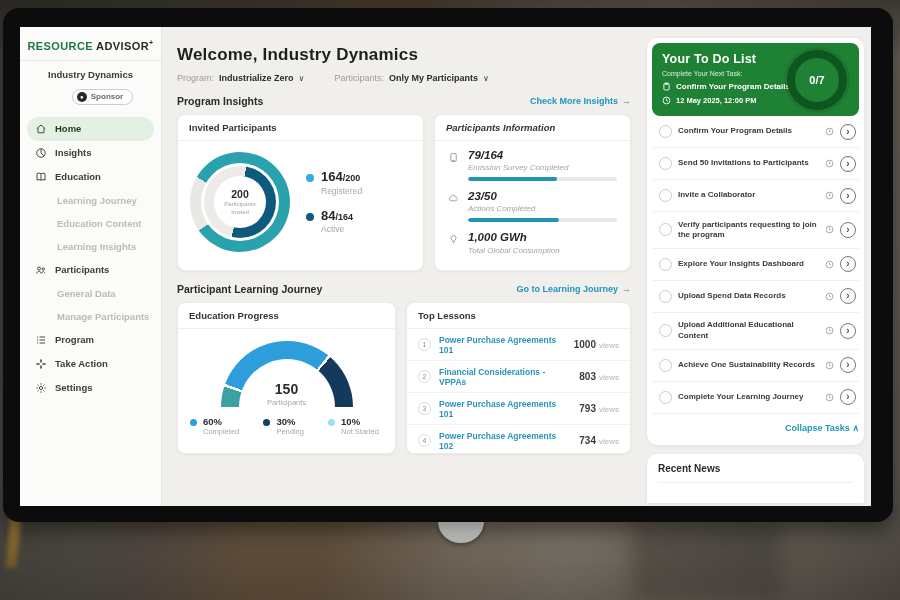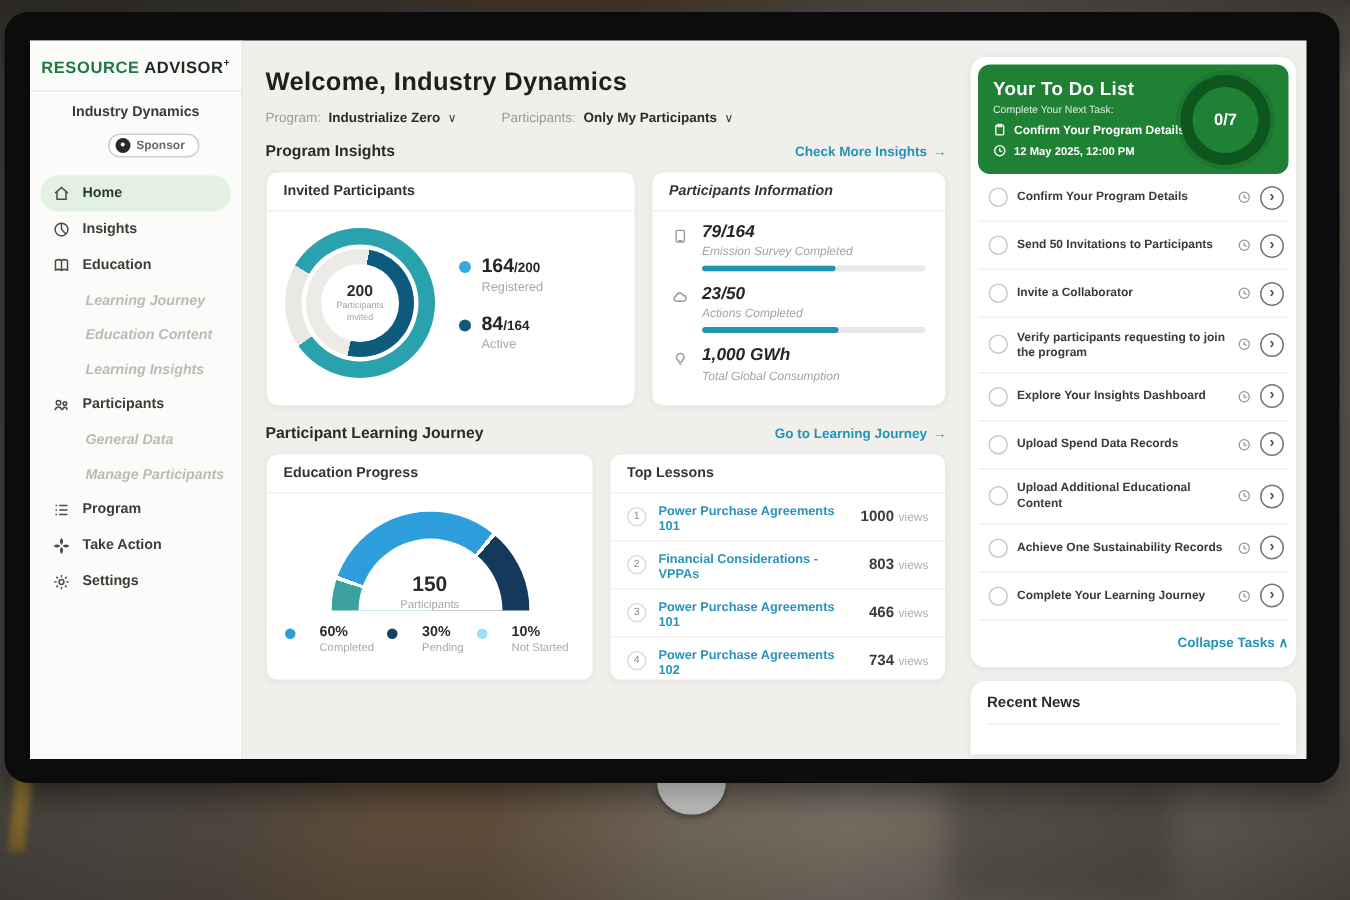--- a/index.html
+++ b/index.html
@@ -24,21 +24,21 @@
   .org { text-align:center; font-size:9.5px; font-weight:800; color:#3a3a36; margin-top:8px; }
   .badge-wrap { text-align:center; margin-top:5px;padding-left:24px; }
   .badge { display:inline-flex; align-items:center; gap:4px; border:1px solid #cfceca; border-radius:10px; padding:2px 9px 2px 4px; background:#fff; }
   .badge .bdot { width:10px; height:10px; border-radius:50%; background:#2a2a28; color:#fff; font-size:6px; display:flex; align-items:center; justify-content:center; }
   .badge .btxt { font-size:8px; font-weight:700; color:#6a6a66; }
   nav { margin-top:12px; }
   .nav-item { display:flex; align-items:center; gap:8px; padding:6px 8px 6px 15px; font-size:9.5px; font-weight:800; color:#3c3c38; cursor:pointer; }
   .nav-item .nicon { width:12px; height:12px; color:#4a4a46; flex-shrink:0; }
   .nav-item .nicon svg { width:12px; height:12px; display:block; }
   .nav-item.active { background:#e3f1e3; border-radius:13px; margin:0 7px; padding-left:8px; color:#253c28; }
-  .nav-item.sub { padding-left:37px; color:#bcbab4; font-weight:700; font-size:9.5px;font-style:italic; }
+  .nav-item.sub { padding-left:37px; color:#bcbab4; font-weight:700; font-size:9.5px; }
 
   
   .main { flex:1; padding:10px 12px 0 15px; min-width:0; }
   .welcome { font-size:17px; font-weight:800; color:#1f1f1d; letter-spacing:.2px; margin:8px 0 8px; }
   .filters { display:flex; gap:30px; font-size:9px; color:#9d9b96; align-items:center; }
   .filters .fval { font-weight:800; color:#2b2b28; margin-left:5px; }
   .filters .chev { font-size:8px; color:#3a3a36; margin-left:5px; }
   .section-row { display:flex; justify-content:space-between; align-items:center; margin-top:12px; margin-bottom:7px; }
   .section-title { font-size:10.5px; font-weight:800; color:#2b2b28; }
   .tlink { font-size:9px; font-weight:800; color:#2095ba; cursor:pointer; }
@@ -78,21 +78,21 @@
   
   .card-edu { width:219px; height:152px; }
   .edu-body { padding:6px 10px 0; }
   .gauge-wrap { position:relative; width:132px; height:66px; margin:6px auto 0; overflow:hidden; }
   .gauge { position:absolute; left:0; top:0; width:132px; height:132px; border-radius:50%; }
   .gauge-hole { position:absolute; left:18px; top:18px; width:96px; height:96px; border-radius:50%; background:#fff; }
   .gauge-center { position:absolute; left:0; right:0; bottom:0; text-align:center; }
   .gauge-center .gv { font-size:14px; font-weight:800; color:#2b2b28; line-height:1; }
   .gauge-center .gl { font-size:7.5px; color:#a8a6a1; margin-top:2px; }
   .edu-legend { display:flex; justify-content:space-between; padding:9px 6px 0 2px; }
-  .eleg { display:flex; gap:16px; align-items:flex-start; }
+  .eleg { display:flex; gap:6px; align-items:flex-start; }
   .eleg .edot { width:7px; height:7px; border-radius:50%; margin-top:3px; }
   .eleg .ep { font-size:9.5px; font-weight:800; color:#2b2b28; line-height:1.2; }
   .eleg .el { font-size:7.5px; color:#aaa8a3; }
 
   
   .card-lessons { flex:1; height:152px; }
   .lesson-row { display:flex; align-items:center; gap:8px; padding:5.5px 11px; border-bottom:1px solid #f2f1ed; cursor:pointer; }
   .lesson-row:last-child { border-bottom:none; }
   .rank { width:13px; height:13px; border-radius:50%; border:1px solid #dddcd7; font-size:7px; color:#8e8c87; display:flex; align-items:center; justify-content:center; flex-shrink:0; }
   .ltitle { flex:1; font-size:8.5px; font-weight:700; color:#2a93b8; }
@@ -402,21 +402,21 @@
 
   <div class="lesson-row">
     <span class="rank">2</span>
     <span class="ltitle">Financial Considerations - VPPAs</span>
     <span class="lviews"><span class="n">803</span><span class="vl">views</span></span>
   </div>
 
   <div class="lesson-row">
     <span class="rank">3</span>
     <span class="ltitle">Power Purchase Agreements 101</span>
-    <span class="lviews"><span class="n">466</span><span class="vl">views</span></span>
+    <span class="lviews"><span class="n">793</span><span class="vl">views</span></span>
   </div>
 
   <div class="lesson-row">
     <span class="rank">4</span>
     <span class="ltitle">Power Purchase Agreements 102</span>
     <span class="lviews"><span class="n">734</span><span class="vl">views</span></span>
   </div>
 
 </div>
           </div>

